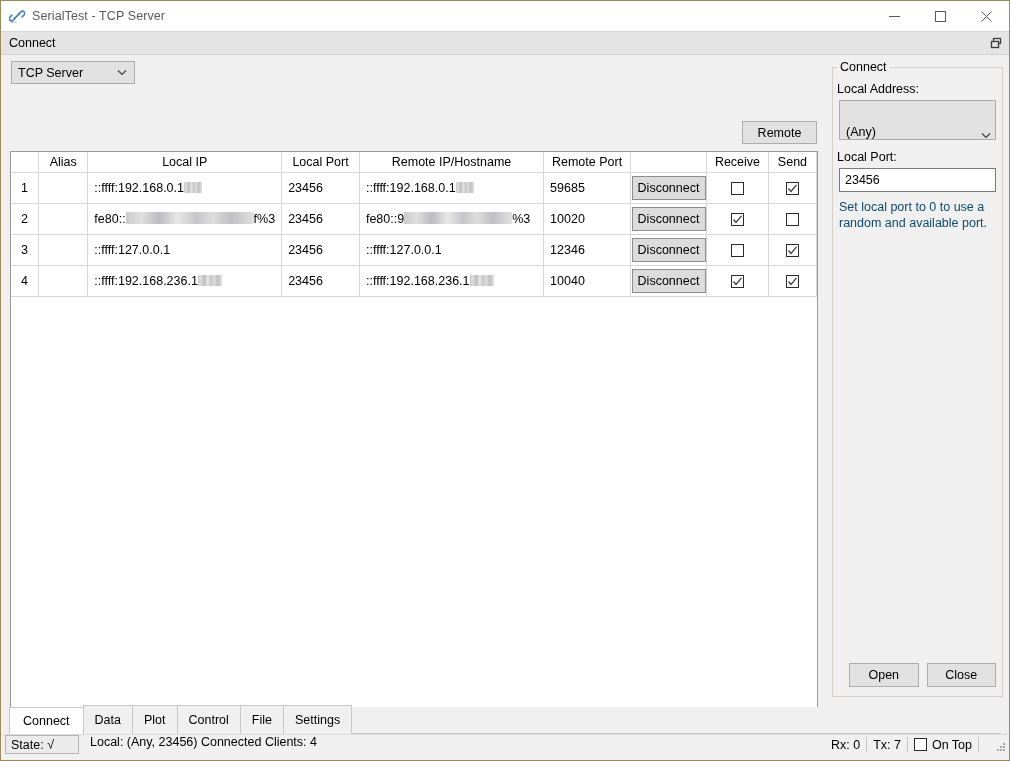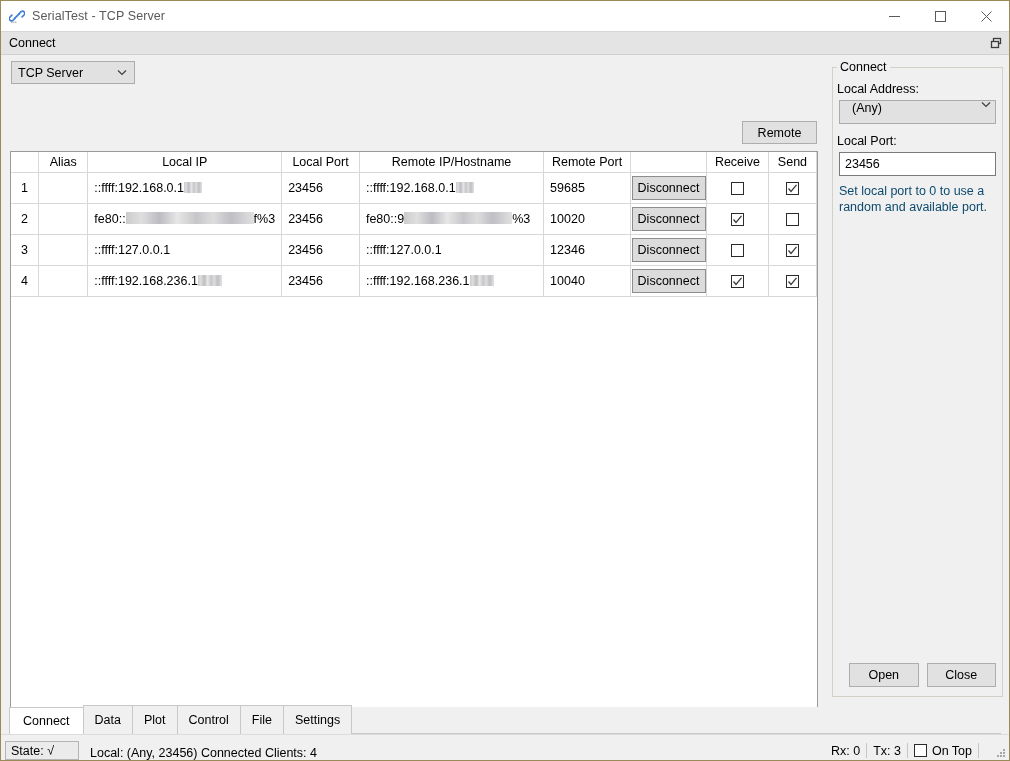--- a/index.html
+++ b/index.html
@@ -280,27 +280,27 @@
     font-size: 12.5px;
     color: #000;
   }
   .field-label {
     font-size: 12.5px;
     color: #000;
     margin: 0 0 4px 4px;
   }
   #local-address-select {
     margin: 0 6px 0 6px;
-    height: 24px;
+    height: 40px;
     box-sizing: border-box;
     background: #e1e1e1;
     border: 1px solid #acacac;
     display: flex;
-    align-items: flex-start;
-    padding-left: 12px;
+    align-items: flex-end;
+    padding-left: 6px;
     font-size: 12.5px;
     color: #000;
   }
   #local-address-value { flex: 1; }
   #local-address-chevron {
     width: 18px;
     display: flex;
     align-items: center;
     justify-content: center;
     color: #404040;
@@ -389,21 +389,21 @@
     padding: 0 13px;
   }
 
   
   #statusbar {
     height: 25px;
     min-height: 25px;
     background: #f0f0f0;
     border-top: 1px solid #dcdcdc;
     display: flex;
-    align-items: flex-end;
+    align-items: flex-start;
     position: relative;
     font-size: 12.5px;
   }
   #status-state {
     margin-left: 4px;
     width: 74px;
     height: 19px;
     box-sizing: border-box;
     border: 1px solid #b4b4b4;
     background: #ebebeb;
@@ -643,21 +643,21 @@
       <div class="tab">File</div>
       <div class="tab">Settings</div>
     </div>
 
   <div id="statusbar">
     <div id="status-state">State: √</div>
     <div id="status-local">Local: (Any, 23456) Connected Clients: 4</div>
     <div id="status-right">
       <span>Rx: 0</span>
       <span class="status-sep"></span>
-      <span>Tx: 3</span>
+      <span>Tx: 7</span>
       <span class="status-sep"></span>
       <span id="ontop-checkbox"></span>
       <span>On Top</span>
       <span class="status-sep"></span>
       <span id="resize-grip">
         <span class="grip-dot" style="right:0;bottom:0"></span>
         <span class="grip-dot" style="right:3px;bottom:0"></span>
         <span class="grip-dot" style="right:6px;bottom:0"></span>
         <span class="grip-dot" style="right:0;bottom:3px"></span>
         <span class="grip-dot" style="right:3px;bottom:3px"></span>

